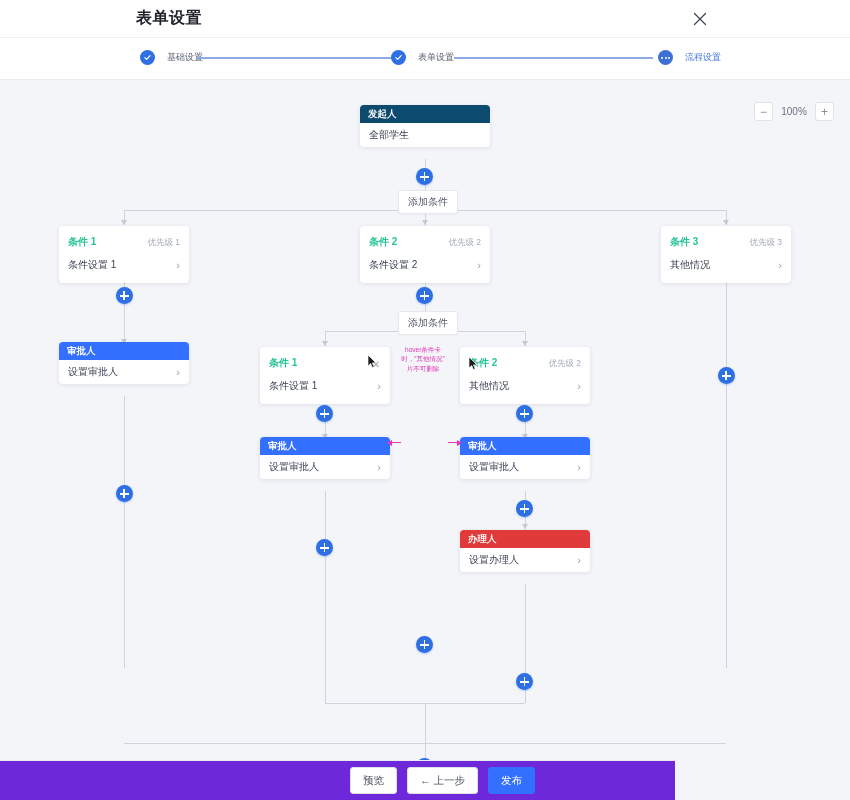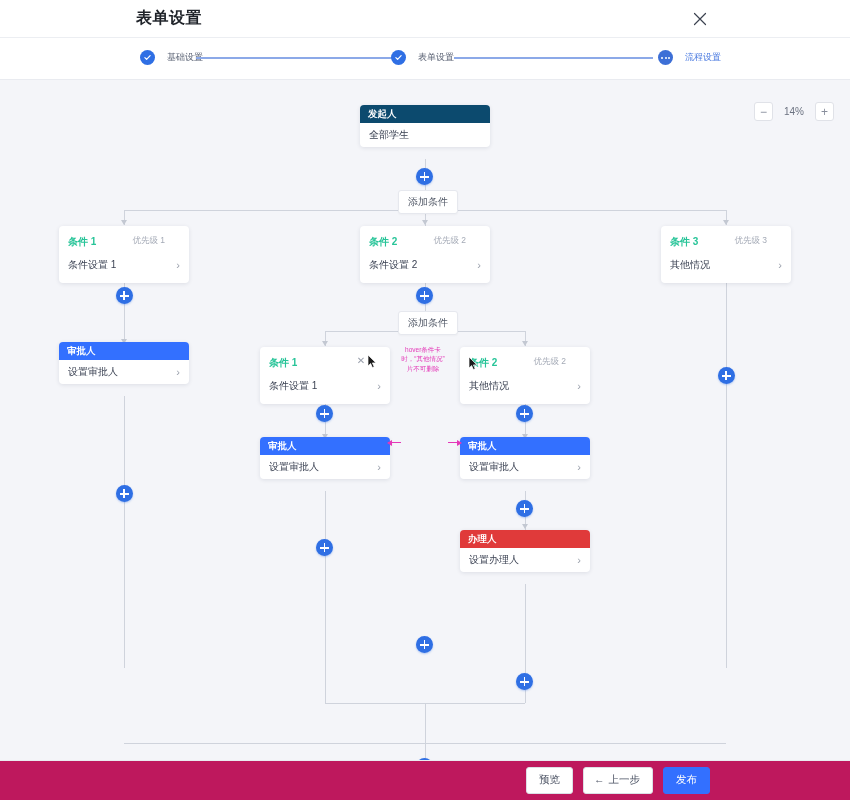--- a/index.html
+++ b/index.html
@@ -117,22 +117,22 @@
     padding: 0 9px; font-size: 10px; color: #3b4253;
   }
   .chev { color: #9aa0ac; font-size: 11px; line-height: 1; }
 
   
   .cond {
     position: absolute; width: 130px; background: #fff; border-radius: 4px;
     box-shadow: 0 1px 4px rgba(20,30,60,.10); z-index: 3; cursor: pointer;
   }
   .cond-top {
-    display: flex; align-items: flex-start; justify-content: space-between;
-    padding: 9px 24px 0 9px;
+    display: flex; align-items: flex-end; justify-content: space-between;
+    padding: 9px 9px 0 9px;
   }
   .cond-title { font-size: 10px; color: #27c498; font-weight: bold; }
   .cond-prio  { font-size: 8.5px; color: #a4aab6; }
   .cond-x {
     font-size: 10px; color: #9aa0ac; line-height: 1; cursor: pointer;
     width: 10px; text-align: center;
   }
   .cond-body {
     display: flex; align-items: center; justify-content: space-between;
     padding: 9px 9px 11px 9px; font-size: 10px; color: #3b4253;
@@ -155,24 +155,24 @@
     content:""; position:absolute; right:-1px; top:-2.5px; width:0;height:0;
     border-top:3px solid transparent;border-bottom:3px solid transparent;
     border-left:5px solid #e438b8;
   }
 
   
   .cursor { position: absolute; z-index: 9; width: 11px; height: 15px; }
 
   
   .footer {
-    position: absolute; bottom: 0; left: 0; width: 850px; height: 40px;
-    background: #be185d; border-top: 1px solid #e9ebf0;
+    position: absolute; bottom: 0; left: 0; width: 675px; height: 40px;
+    background: #6d28d9; border-top: 1px solid #e9ebf0;
     display: flex; align-items: center; justify-content: flex-end;
-    padding-right: 140px; gap: 10px; font-family: Liberation Mono, monospace;
+    padding-right: 140px; gap: 10px;
   }
   .btn {
     font-size: 10.5px; padding: 5px 12px; border-radius: 3px;
     border: 1px solid #dcdfe6; background: #fff; color: #4b5263; cursor: pointer;
     white-space: nowrap; line-height: 1.4;
   }
   .btn.primary { background: #3370ff; border-color: #3370ff; color: #fff; }
 </style>
 </head>
 <body>
@@ -218,21 +218,21 @@
           </span>
       </span>
       <span class="step-label active">流程设置</span>
     </div>
   </div>
 
   <div class="canvas">
 
     <div class="zoom-ctrl">
       <div class="zoom-btn">−</div>
-      <div class="zoom-val">14%</div>
+      <div class="zoom-val">100%</div>
       <div class="zoom-btn">+</div>
     </div>
 
     <div class="node" style="left:360px; top:25px;">
       <div class="node-head gray">发起人</div>
       <div class="node-body">
         <span>全部学生</span>
       </div>
     </div>
 

